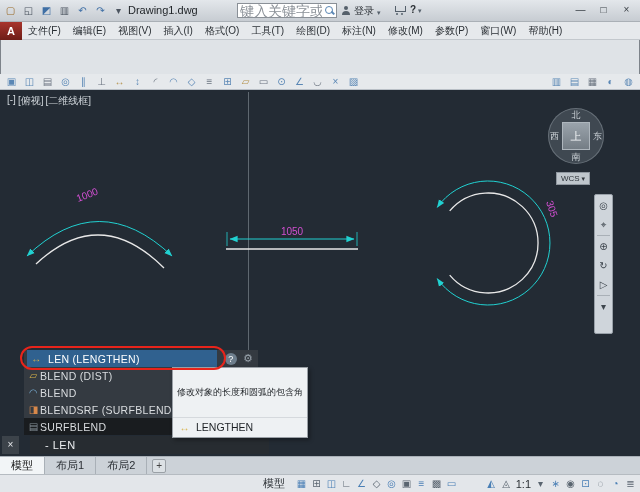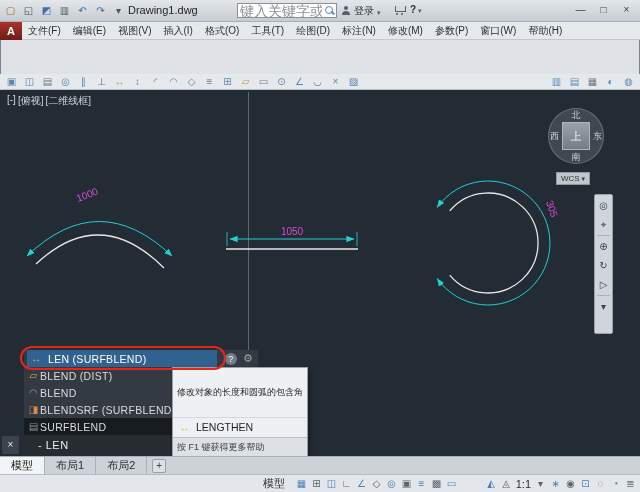--- a/index.html
+++ b/index.html
@@ -87,21 +87,21 @@
 .sg-row.sysvar{background:#191c1f}
 .help-badge{margin-left:8px;width:12px;height:12px;border-radius:50%;background:#6e7e8c;color:#fff;font-size:9px;line-height:12px;text-align:center}
 .gear-ic{margin-left:6px;font-size:11px;color:#9aa4ad}
 .red-annotation{position:absolute;left:20px;top:256px;width:206px;height:24px;border:2px solid #e8241b;border-radius:12px;z-index:40;pointer-events:none}
 .cmd-tooltip{position:absolute;left:172px;top:277px;width:136px;background:#eef1f3;border:1px solid #9aa0a6;box-shadow:2px 2px 4px rgba(0,0,0,.35);z-index:30}
 .tt-desc{font-size:9px;color:#24282c;padding:18px 4px;white-space:nowrap;overflow:hidden}
 .tt-cmd{display:flex;align-items:center;gap:5px;padding:3px 5px 4px;border-top:1px solid #d5d9dd}
 .tt-cmd .lbl{font-size:10.5px;font-weight:normal;color:#1c2024}
 .tt-help{font-size:9px;color:#3c4248;background:#dde1e5;border-top:1px solid #bcc1c6;padding:3px 4px;white-space:nowrap}
 .cmd-close{position:absolute;left:2px;top:346px;width:17px;height:18px;background:#3c434a;color:#e6e9ec;font-size:10px;text-align:center;line-height:18px;z-index:20}
-.cmd-input{position:absolute;left:23px;top:346px;width:239px;height:18px;background:#272c31;color:#eceef0;font-size:11px;line-height:18px;padding-left:15px;z-index:20;letter-spacing:.5px}
+.cmd-input{position:absolute;left:30px;top:346px;width:239px;height:18px;background:#272c31;color:#eceef0;font-size:11px;line-height:18px;padding-left:15px;z-index:20;letter-spacing:.5px}
 
 
 .layouttabs{position:absolute;left:0;top:456px;width:640px;height:18px;background:#ccd2d8;border-top:1px solid #a9b0b7;display:flex;align-items:stretch}
 .ltab{font-size:11px;color:#2a2f34;padding:0 11px;line-height:17px;border-right:1px solid #a9b0b7;white-space:nowrap}
 .ltab.active{background:#f2f5f7;color:#111}
 .ltab-add{width:14px;height:14px;margin:2px 0 0 5px;background:#dce1e5;border:1px solid #9aa0a6;border-radius:2px;font-size:10px;line-height:12px;text-align:center;color:#444}
 .ltab-add::after{content:"+"}
 
 
 .statusbar{position:absolute;left:0;top:474px;width:640px;height:18px;background:#e3e6ea;border-top:1px solid #b5bbc1}
@@ -244,21 +244,21 @@
       <span class="nicon">↻</span>
       <span class="nicon">▷</span>
       <div class="nav-sep"></div>
       <span class="nicon">▾</span>
     </div>
 
     <div class="cmd-popup">
       <div class="sg-row">
         <div class="sg-hl">
           <span class="sg-ic c-gold">↔</span>
-          <span class="lbl">LEN (SURFBLEND)</span>
+          <span class="lbl">LEN (LENGTHEN)</span>
         </div>
         <span class="help-badge">?</span>
         <span class="gear-ic">⚙</span>
       </div>
       <div class="sg-row">
         <span class="sg-ic c-gold">▱</span>
         <span class="lbl">BLEND (DIST)</span>
       </div>
       <div class="sg-row">
         <span class="sg-ic c-blue">◠</span>
@@ -275,21 +275,20 @@
     </div>
 
     <div class="red-annotation"></div>
 
     <div class="cmd-tooltip">
       <div class="tt-desc">修改对象的长度和圆弧的包含角</div>
       <div class="tt-cmd">
         <span class="sg-ic c-gold">↔</span>
         <span class="lbl">LENGTHEN</span>
       </div>
-      <div class="tt-help">按 F1 键获得更多帮助</div>
     </div>
 
     <div class="cmd-close">×</div>
     <div class="cmd-input">- LEN</div>
   </div>
 
   <div class="layouttabs">
     <span class="ltab active">模型</span>
     <span class="ltab">布局1</span>
     <span class="ltab">布局2</span>

